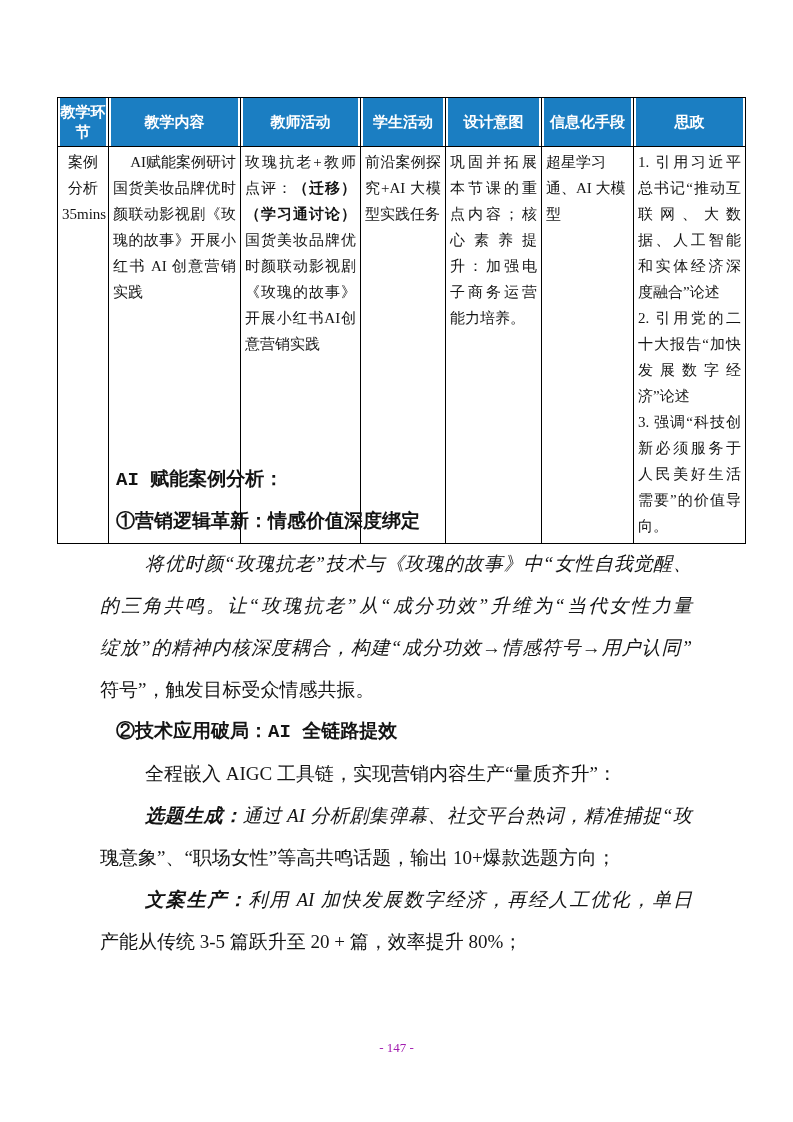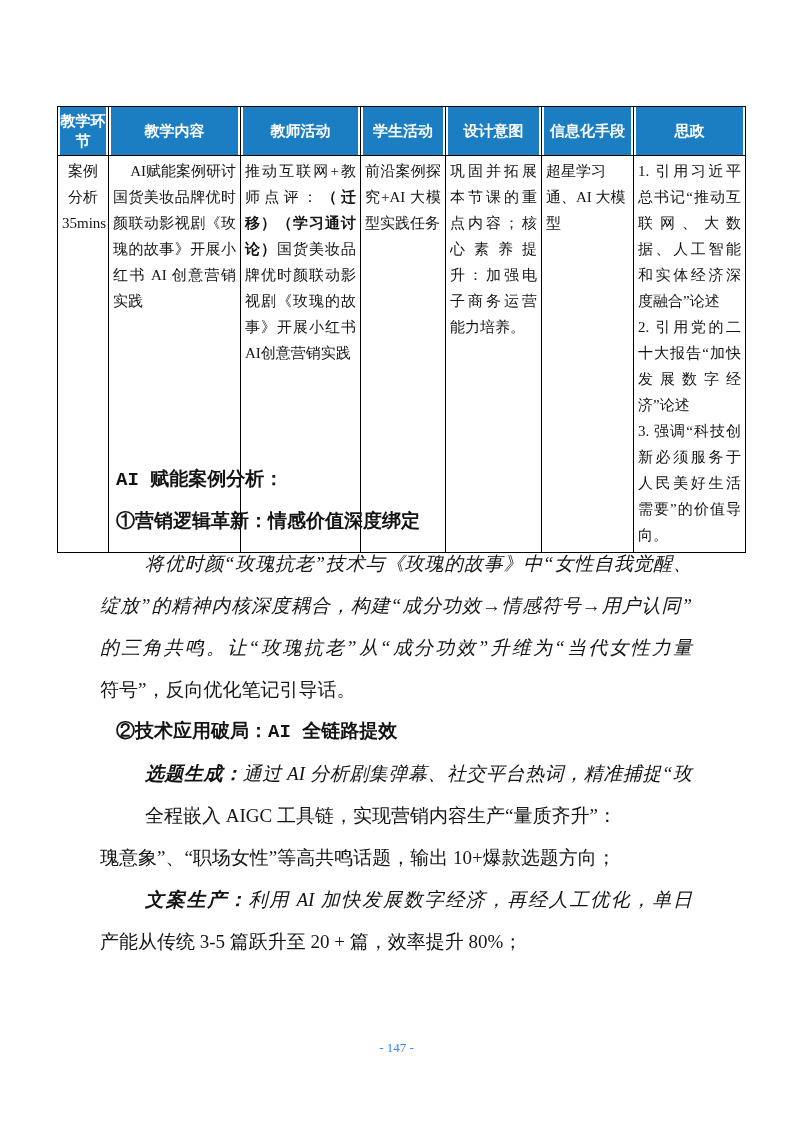--- a/index.html
+++ b/index.html
@@ -5,21 +5,21 @@
   html,body { margin:0; padding:0; }
   body {
     width:793px; height:1122px; background:#ffffff;
     font-family:"Liberation Serif","DejaVu Serif",serif;
     color:#141414;
   }
   .page { position:relative; width:793px; height:1122px; background:#fff; overflow:hidden; }
 
   
   table.lesson {
-    position:absolute; left:57px; top:106px; width:688px;
+    position:absolute; left:57px; top:97px; width:688px;
     border-collapse:collapse; table-layout:fixed;
   }
   table.lesson th {
     background:#1b7ec2; color:#ffffff;
     font-family:"Liberation Sans","DejaVu Sans",sans-serif;
     font-weight:bold; font-size:15px; line-height:20px;
     text-align:center; vertical-align:middle;
     height:48px; padding:0 1px;
     border:1px solid #000;
     box-shadow: inset 2px 0 0 #ffffff, inset -2px 0 0 #ffffff;
@@ -42,21 +42,21 @@
   }
   .bline { min-height:42px; }
   .heading { font-weight:bold; padding-left:16px;font-family:Liberation Mono, monospace; }
   .indent { text-indent:45px; }
   .j { text-align:justify; text-align-last:justify;font-style:italic; }
   .lead { font-weight:bold; }
 
   
   .footer {
     position:absolute; left:0; top:1040px; width:793px;
-    text-align:center; font-size:13px; color:#3b82f6;
+    text-align:center; font-size:13px; color:#a21caf;
   }
 </style>
 </head>
 <body>
 
 <div class="page">
 
   <table class="lesson">
     <colgroup>
       <col style="width:51px">
@@ -80,44 +80,44 @@
     <tr class="contentrow">
       <td class="stage-cell">
         <div>案例</div>
         <div>分析</div>
         <div>35mins</div>
       </td>
       <td class="justify">
         <span class="cell-title">AI赋能案例研讨</span><span>国货美妆品牌优时颜联动影视剧《玫瑰的故事》开展小红书 AI 创意营销实践</span>
       </td>
       <td class="justify">
-        <span>推动互联网+教师点评：</span><span class="emph">（迁移）（学习通讨论）</span><span>国货美妆品牌优时颜联动影视剧《玫瑰的故事》开展小红书AI创意营销实践</span>
+        <span>玫瑰抗老+教师点评：</span><span class="emph">（迁移）（学习通讨论）</span><span>国货美妆品牌优时颜联动影视剧《玫瑰的故事》开展小红书AI创意营销实践</span>
       </td>
       <td class="justify">前沿案例探究+AI 大模型实践任务</td>
       <td class="justify">巩固并拓展本节课的重点内容；核心素养提升：加强电子商务运营能力培养。</td>
       <td>超星学习通、AI 大模型</td>
       <td>
         <div class="ideology-item">1. 引用习近平总书记“推动互联网、大数据、人工智能和实体经济深度融合”论述</div>
         <div class="ideology-item">2. 引用党的二十大报告“加快发展数字经济”论述</div>
         <div class="ideology-item">3. 强调“科技创新必须服务于人民美好生活需要”的价值导向。</div>
       </td>
     </tr>
   </tbody>
     </table>
 
   <div class="bodytext">
     <div class="bline heading">AI 赋能案例分析：</div>
     <div class="bline heading">①营销逻辑革新：情感价值深度绑定</div>
     <div class="bline indent j">将优时颜“玫瑰抗老”技术与《玫瑰的故事》中“女性自我觉醒、</div>
+    <div class="bline j">的三角共鸣。让“玫瑰抗老”从“成分功效”升维为“当代女性力量</div>
     <div class="bline j">绽放”的精神内核深度耦合，构建“成分功效→情感符号→用户认同”</div>
-    <div class="bline j">的三角共鸣。让“玫瑰抗老”从“成分功效”升维为“当代女性力量</div>
-    <div class="bline">符号”，反向优化笔记引导话。</div>
+    <div class="bline">符号”，触发目标受众情感共振。</div>
     <div class="bline heading">②技术应用破局：AI 全链路提效</div>
+    <div class="bline indent">全程嵌入 AIGC 工具链，实现营销内容生产“量质齐升”：</div>
     <div class="bline indent j"><span class="lead">选题生成：</span><span>通过 AI 分析剧集弹幕、社交平台热词，精准捕捉“玫</span></div>
-    <div class="bline indent">全程嵌入 AIGC 工具链，实现营销内容生产“量质齐升”：</div>
     <div class="bline">瑰意象”、“职场女性”等高共鸣话题，输出 10+爆款选题方向；</div>
     <div class="bline indent j"><span class="lead">文案生产：</span><span>利用 AI 加快发展数字经济，再经人工优化，单日</span></div>
     <div class="bline">产能从传统 3-5 篇跃升至 20 + 篇，效率提升 80%；</div>
   </div>
 
   <div class="footer">- 147 -</div>
 
 </div>
 
 </body></html>

